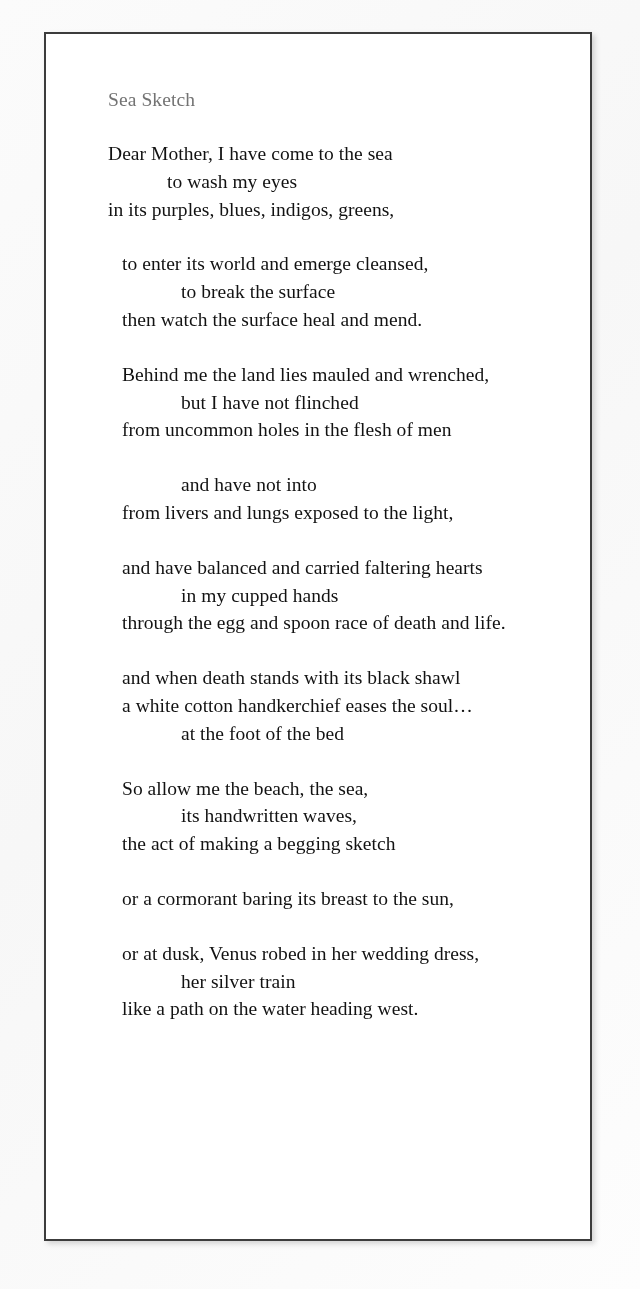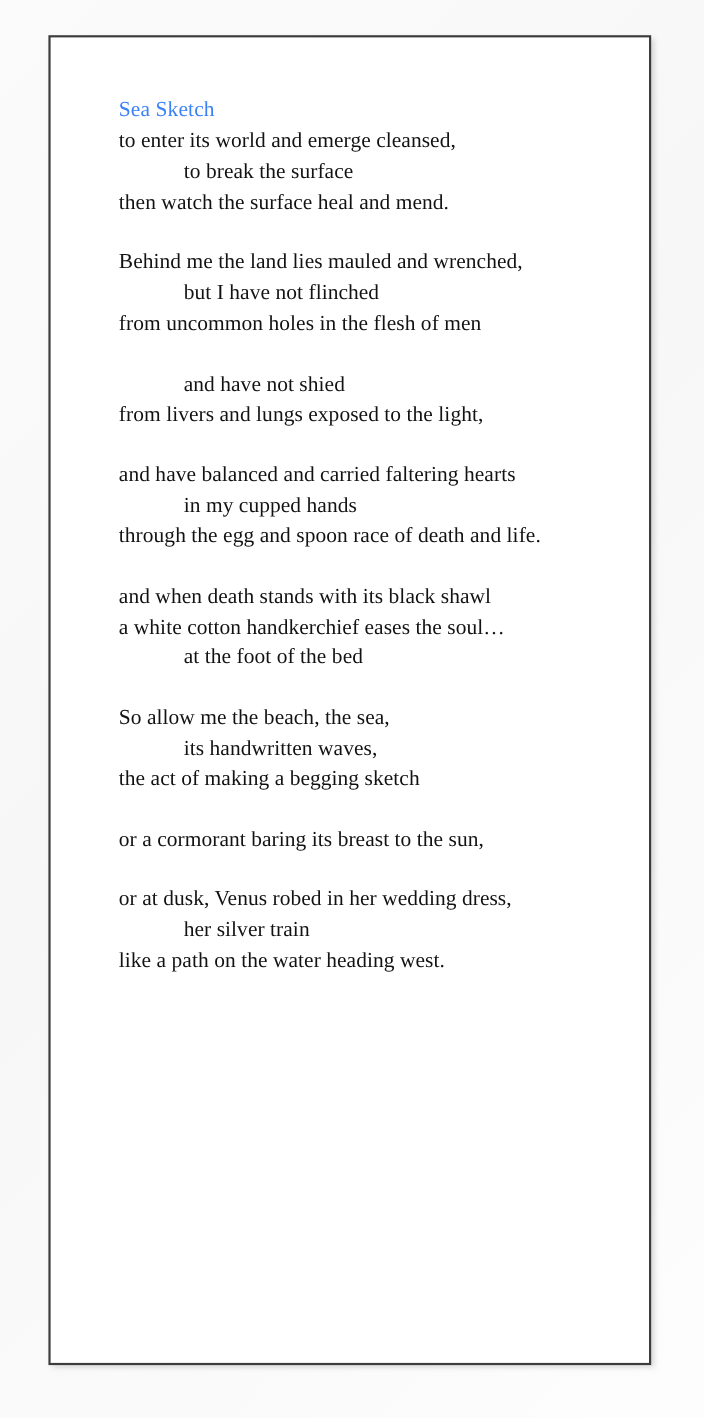--- a/index.html
+++ b/index.html
@@ -40,36 +40,37 @@
   .poem-body {
     position: absolute;
     left: 62px;
     top: 52px;
     right: 10px;
   }
 
   .poem-title {
     font-size: 19.5px;
     line-height: 28px;
-    color: #3b82f6;
+    color: #737373;
     letter-spacing: 0.1px;
     margin: 0 0 1px 0;
     font-weight: normal;
   }
 
   .stanza {
     margin: 0;
     padding: 0;
   }
   
   .stanza.first-stanza {
     margin-top: 26px;
   }
   .stanza + .stanza {
     margin-top: 27px;
+    margin-left: 14px;
   }
 
   .poem-line {
     font-size: 19.5px;
     line-height: 27.8px;
     color: #121212;
     white-space: pre;
     letter-spacing: 0.05px;
   }
   .poem-line.indented {
@@ -78,32 +79,37 @@
 </style>
 </head>
 <body>
 
 <div class="page-backdrop"></div>
 
 <div class="poem-frame">
   <div class="poem-body">
     <div class="poem-title">Sea Sketch</div>
     <div id="stanza-container">
+        <div class="stanza first-stanza">
+          <div class="poem-line">Dear Mother, I have come to the sea</div>
+          <div class="poem-line indented">to wash my eyes</div>
+          <div class="poem-line">in its purples, blues, indigos, greens,</div>
+        </div>
         <div class="stanza">
           <div class="poem-line">to enter its world and emerge cleansed,</div>
           <div class="poem-line indented">to break the surface</div>
           <div class="poem-line">then watch the surface heal and mend.</div>
         </div>
         <div class="stanza">
           <div class="poem-line">Behind me the land lies mauled and wrenched,</div>
           <div class="poem-line indented">but I have not flinched</div>
           <div class="poem-line">from uncommon holes in the flesh of men</div>
         </div>
         <div class="stanza">
-          <div class="poem-line indented">and have not shied</div>
+          <div class="poem-line indented">and have not into</div>
           <div class="poem-line">from livers and lungs exposed to the light,</div>
         </div>
         <div class="stanza">
           <div class="poem-line">and have balanced and carried faltering hearts</div>
           <div class="poem-line indented">in my cupped hands</div>
           <div class="poem-line">through the egg and spoon race of death and life.</div>
         </div>
         <div class="stanza">
           <div class="poem-line">and when death stands with its black shawl</div>
           <div class="poem-line">a white cotton handkerchief eases the soul…</div>

